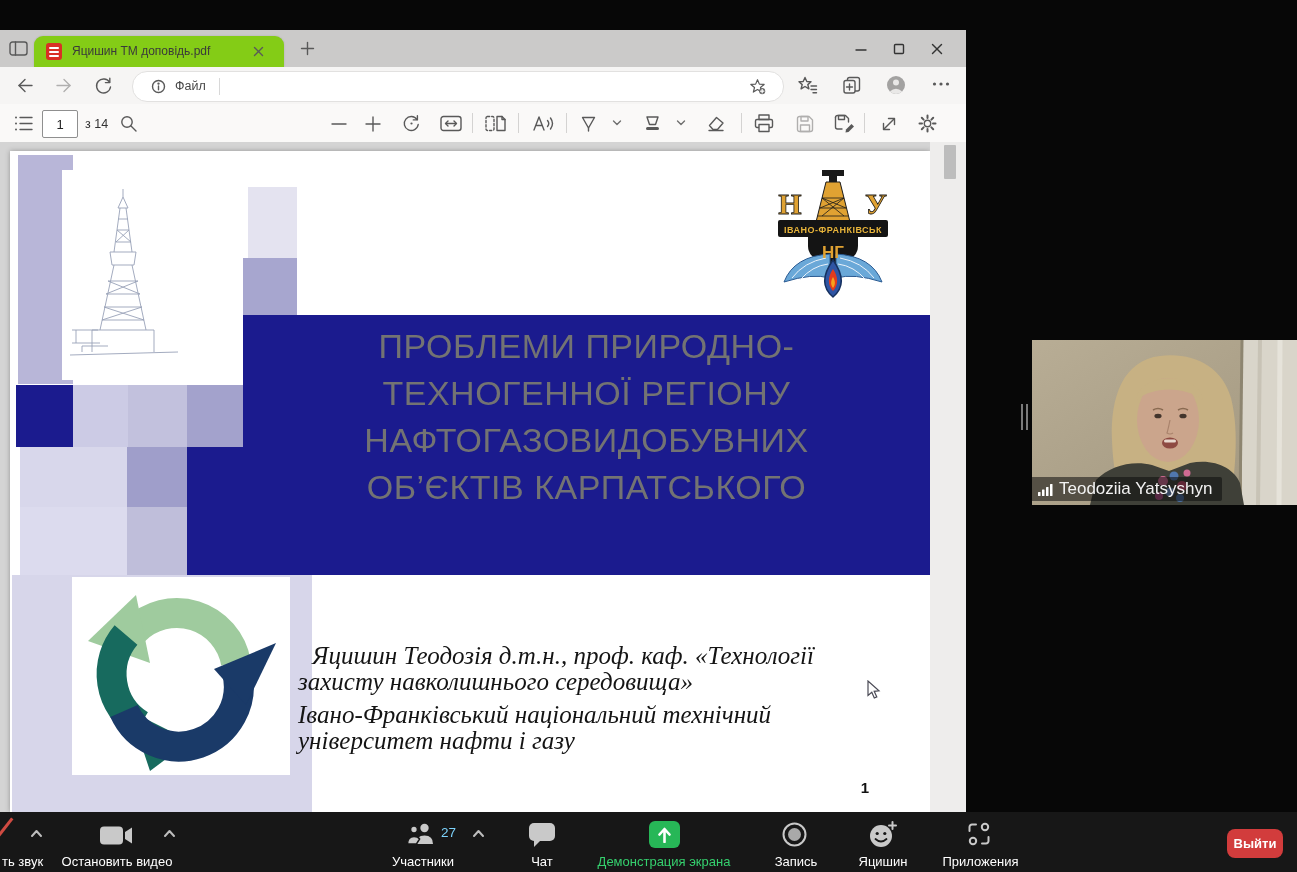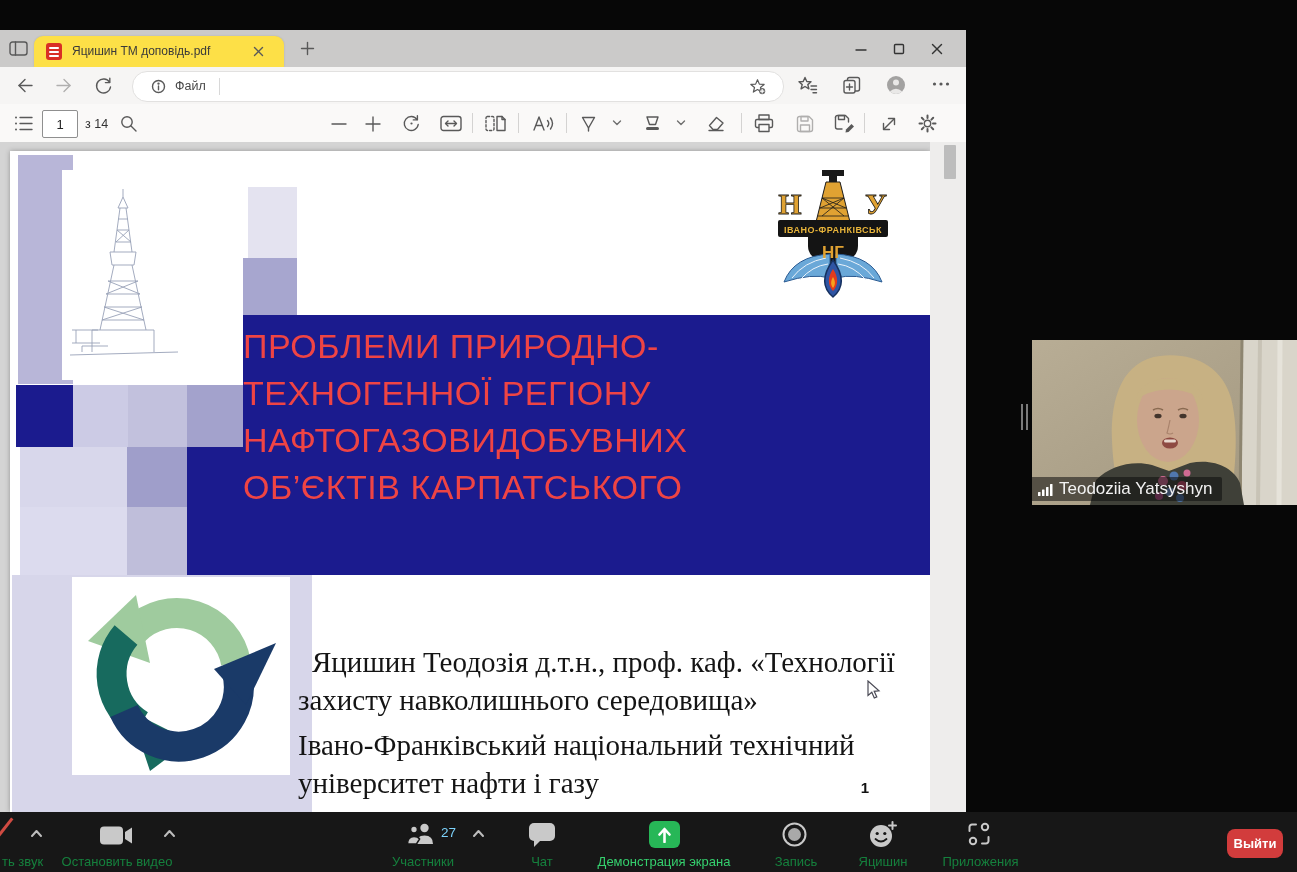--- a/index.html
+++ b/index.html
@@ -2,21 +2,21 @@
 <html><head>
 <meta charset="utf-8">
 <style>
   html,body{margin:0;padding:0;background:#000;}
   .canvas{position:relative;width:1297px;height:872px;background:#070707;overflow:hidden;
           font-family:"Liberation Sans",sans-serif;-webkit-font-smoothing:antialiased;}
   .abs{position:absolute;}
   
   .browser{position:absolute;left:0;top:30px;width:966px;height:782px;background:#fff;}
   .tabbar{position:absolute;left:0;top:0;width:966px;height:37px;background:#cbcac9;}
-  .tab{position:absolute;left:34px;top:6px;width:250px;height:31px;background:#fde047;
+  .tab{position:absolute;left:34px;top:6px;width:250px;height:31px;background:#84cc16;
        border-radius:9px 9px 0 0;box-shadow:0 0 2px rgba(0,0,0,.15);}
   .tab-title{position:absolute;left:38px;top:8px;width:168px;font-size:12px;color:#3a3a3a;
        white-space:nowrap;overflow:hidden;text-overflow:ellipsis;}
   .pdf-badge{position:absolute;left:12px;top:7px;width:16px;height:17px;background:#d93025;border-radius:3px;}
   .pdf-badge i{position:absolute;left:3px;right:3px;height:2px;background:#fff;border-radius:1px;}
   .addrbar{position:absolute;left:0;top:37px;width:966px;height:37px;background:#f6f5f4;
            border-bottom:1px solid #e4e3e2;}
   .pill{position:absolute;left:132px;top:4px;width:650px;height:29px;background:#fff;
         border:1px solid #e2e1e0;border-radius:15px;}
   .pill-text{font-size:12.5px;color:#474747;}
@@ -28,35 +28,35 @@
            font-family:"Liberation Sans",sans-serif;padding:0;}
   .vdiv{position:absolute;top:9px;width:1px;height:20px;background:#d4d3d2;}
   .content{position:absolute;left:0;top:112px;width:966px;height:670px;background:#d4d4d4;overflow:hidden;}
   .sb-track{position:absolute;left:930px;top:0;width:36px;height:670px;background:#eeedec;}
   .sb-thumb{position:absolute;left:14px;top:3px;width:12px;height:34px;background:#bdbdbd;border-radius:1px;}
   
   .page{position:absolute;left:10px;top:9px;width:920px;height:661px;background:#fff;
         box-shadow:0 0 5px rgba(0,0,0,.3);overflow:hidden;}
   .sq{position:absolute;}
   .band{position:absolute;background:#1b1b8e;}
-  .slide-title{position:absolute;left:233px;top:172px;width:687px;text-align:left;color:#ef4444;
+  .slide-title{position:absolute;left:233px;top:172px;width:687px;text-align:center;color:#737373;
         font-size:34px;line-height:47px;letter-spacing:.5px;}
   .author{position:absolute;left:288px;top:492px;width:600px;font-family:"Liberation Serif",serif;
-        font-size:29px;line-height:38px;color:#141414;}
+        font-style:italic;font-size:25px;line-height:26px;color:#141414;}
   .author p{margin:0 0 7px 0;}
   .author p.ind{text-indent:14px;}
   .pgnum{position:absolute;left:840px;top:628px;width:30px;text-align:center;
         font-size:15px;font-weight:bold;color:#111;}
   .whitecard{position:absolute;background:#fff;}
   
   svg.ic{stroke:#595959;fill:none;stroke-width:1.4;stroke-linecap:round;stroke-linejoin:round;display:block;}
   svg.ic.dis{stroke:#b0afae;}
   
   .zoombar{position:absolute;left:0;top:812px;width:1297px;height:60px;background:#171717;}
-  .zlabel{position:absolute;top:42px;font-size:13px;color:#15803d;text-align:center;white-space:nowrap;}
+  .zlabel{position:absolute;top:42px;font-size:13px;color:#ffffff;text-align:center;white-space:nowrap;}
   svg.zic{fill:#c9c9c9;stroke:none;display:block;}
   svg.zcaret{stroke:#bdbdbd;fill:none;stroke-width:2;stroke-linecap:round;stroke-linejoin:round;}
   .leave-btn{position:absolute;left:1227px;top:17px;width:56px;height:29px;background:#d23c3c;
         border-radius:8px;color:#fff;font-size:13px;font-weight:bold;text-align:center;line-height:29px;}
   
   .webcam{position:absolute;left:1032px;top:340px;width:265px;height:165px;overflow:hidden;background:#a79c84;}
   .nametag{position:absolute;left:0;bottom:4px;height:24px;background:rgba(12,12,12,.55);
         display:flex;align-items:center;padding:0 10px 0 6px;border-radius:0 2px 2px 0;}
   .nametag span{color:#f2f2f2;font-size:17px;margin-left:6px;white-space:nowrap;}
   .handle{position:absolute;left:1021px;top:404px;width:8px;height:26px;}

